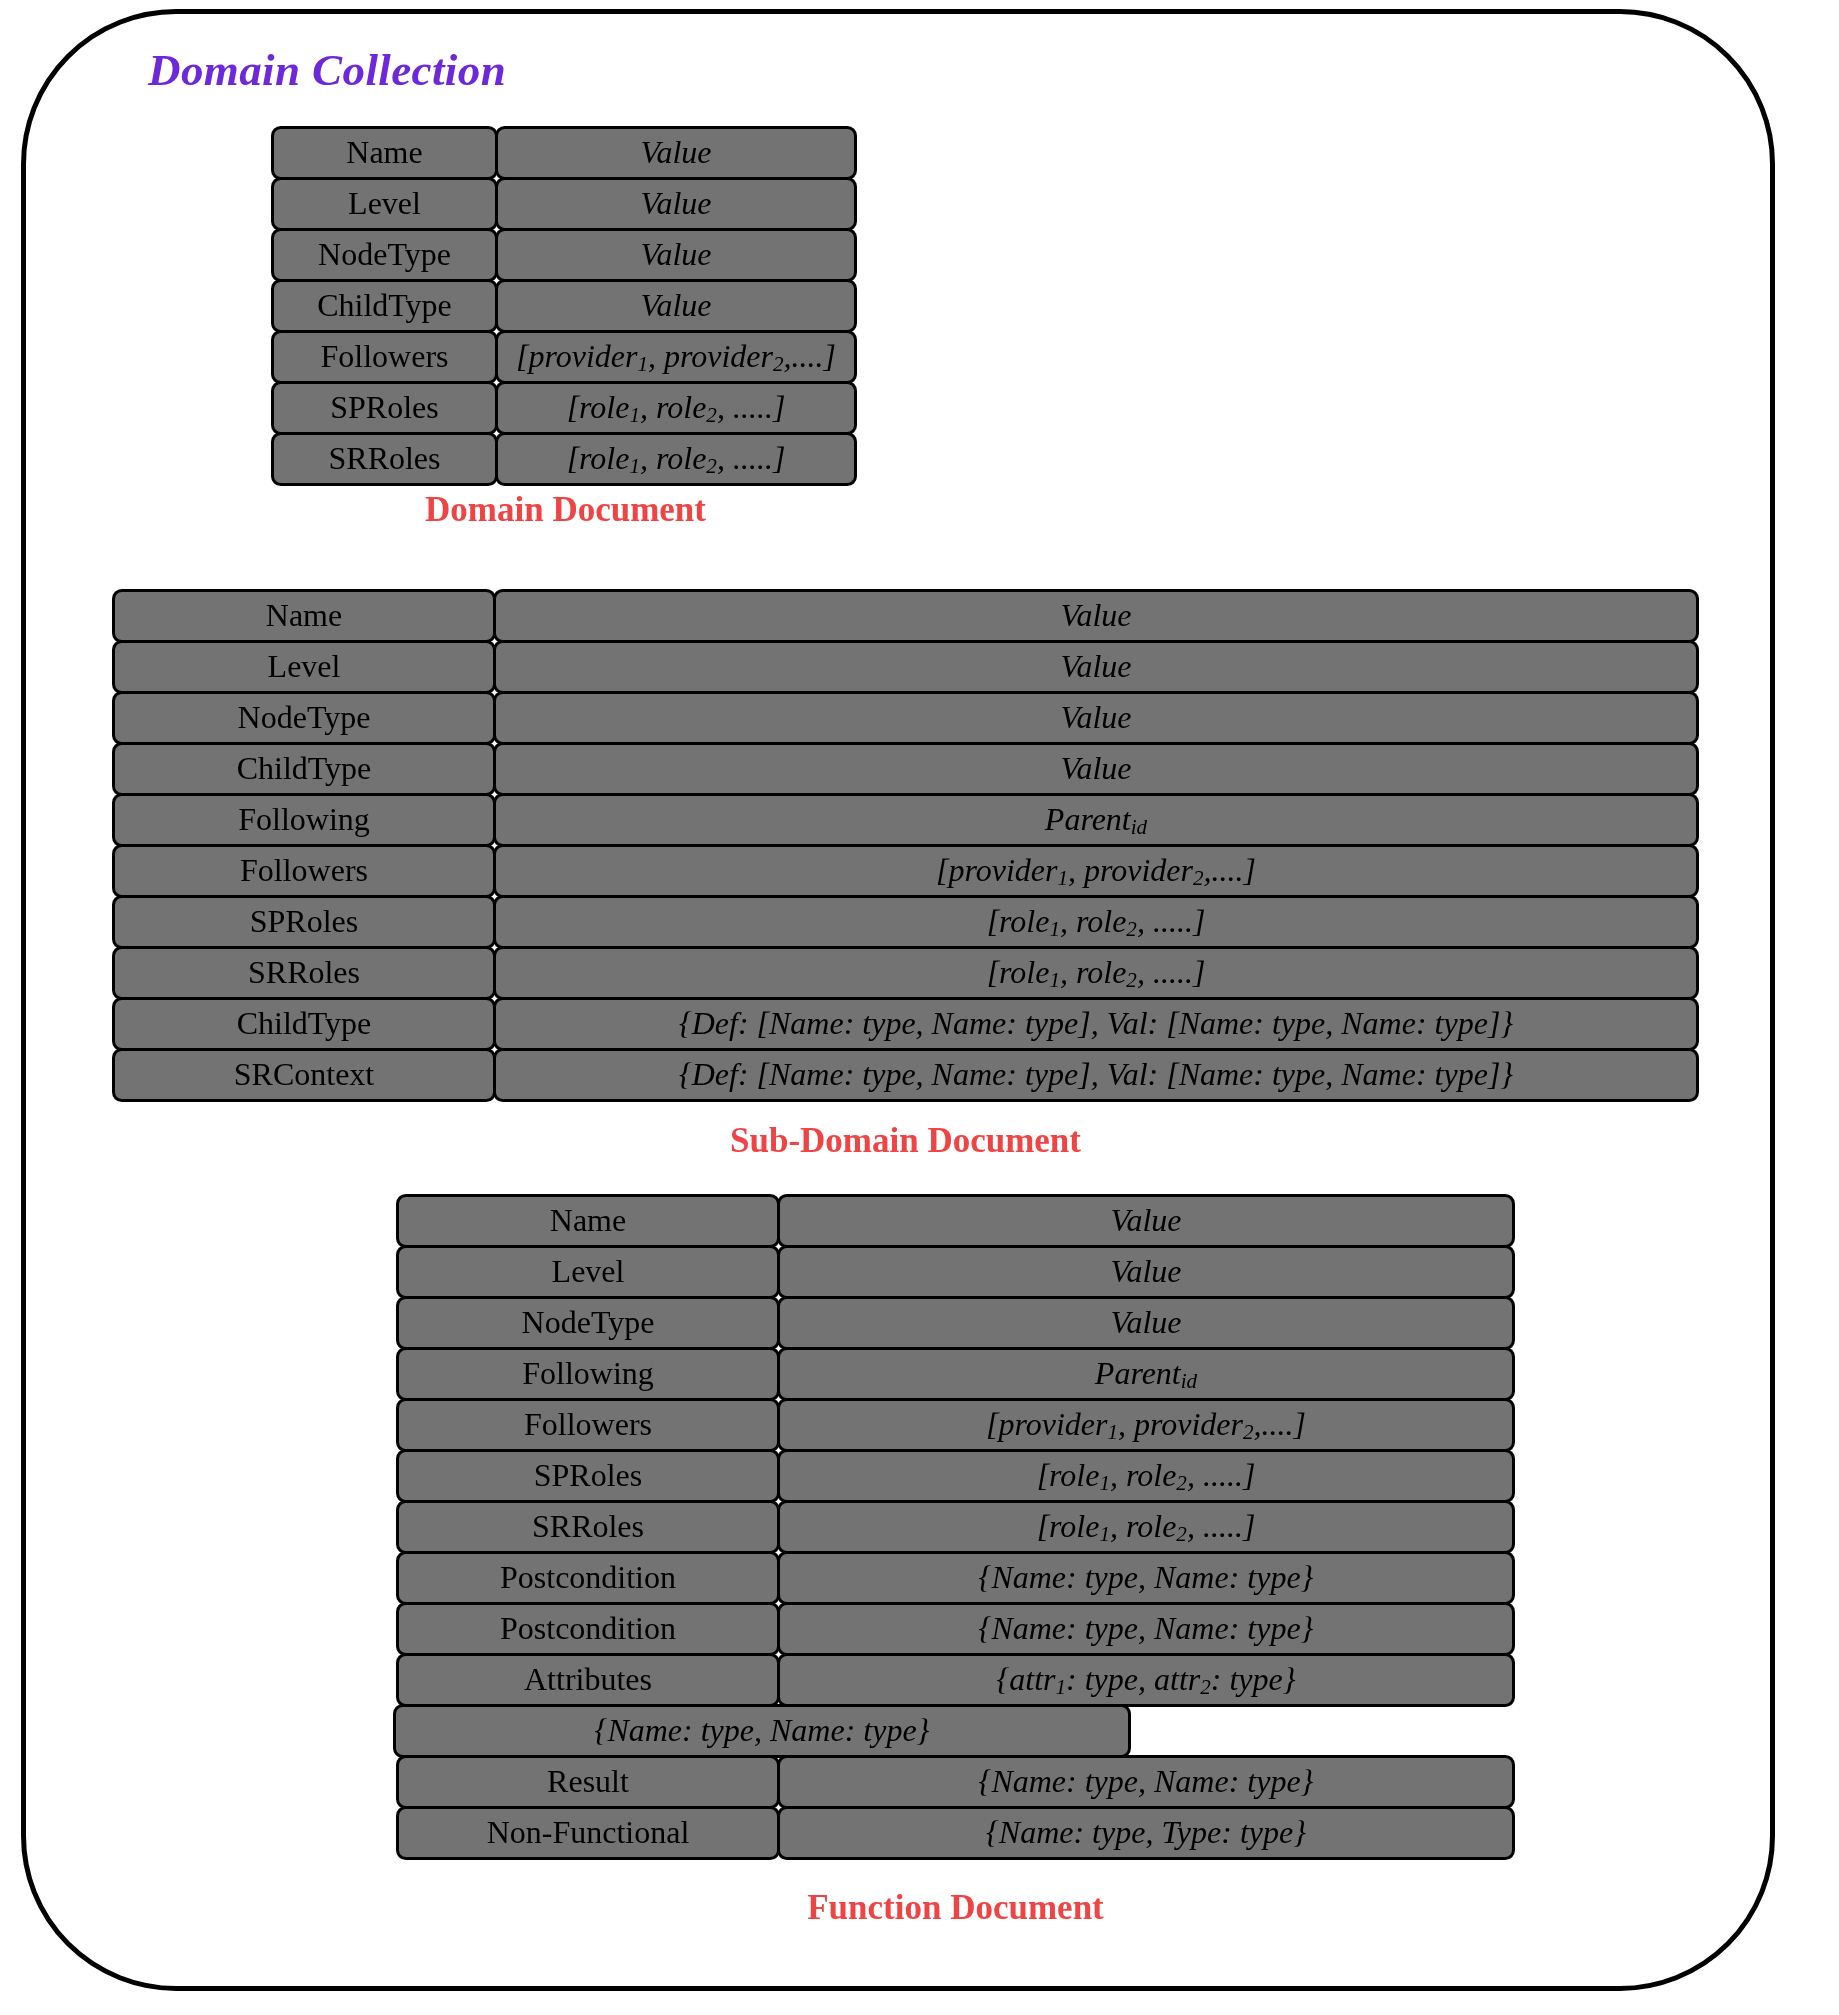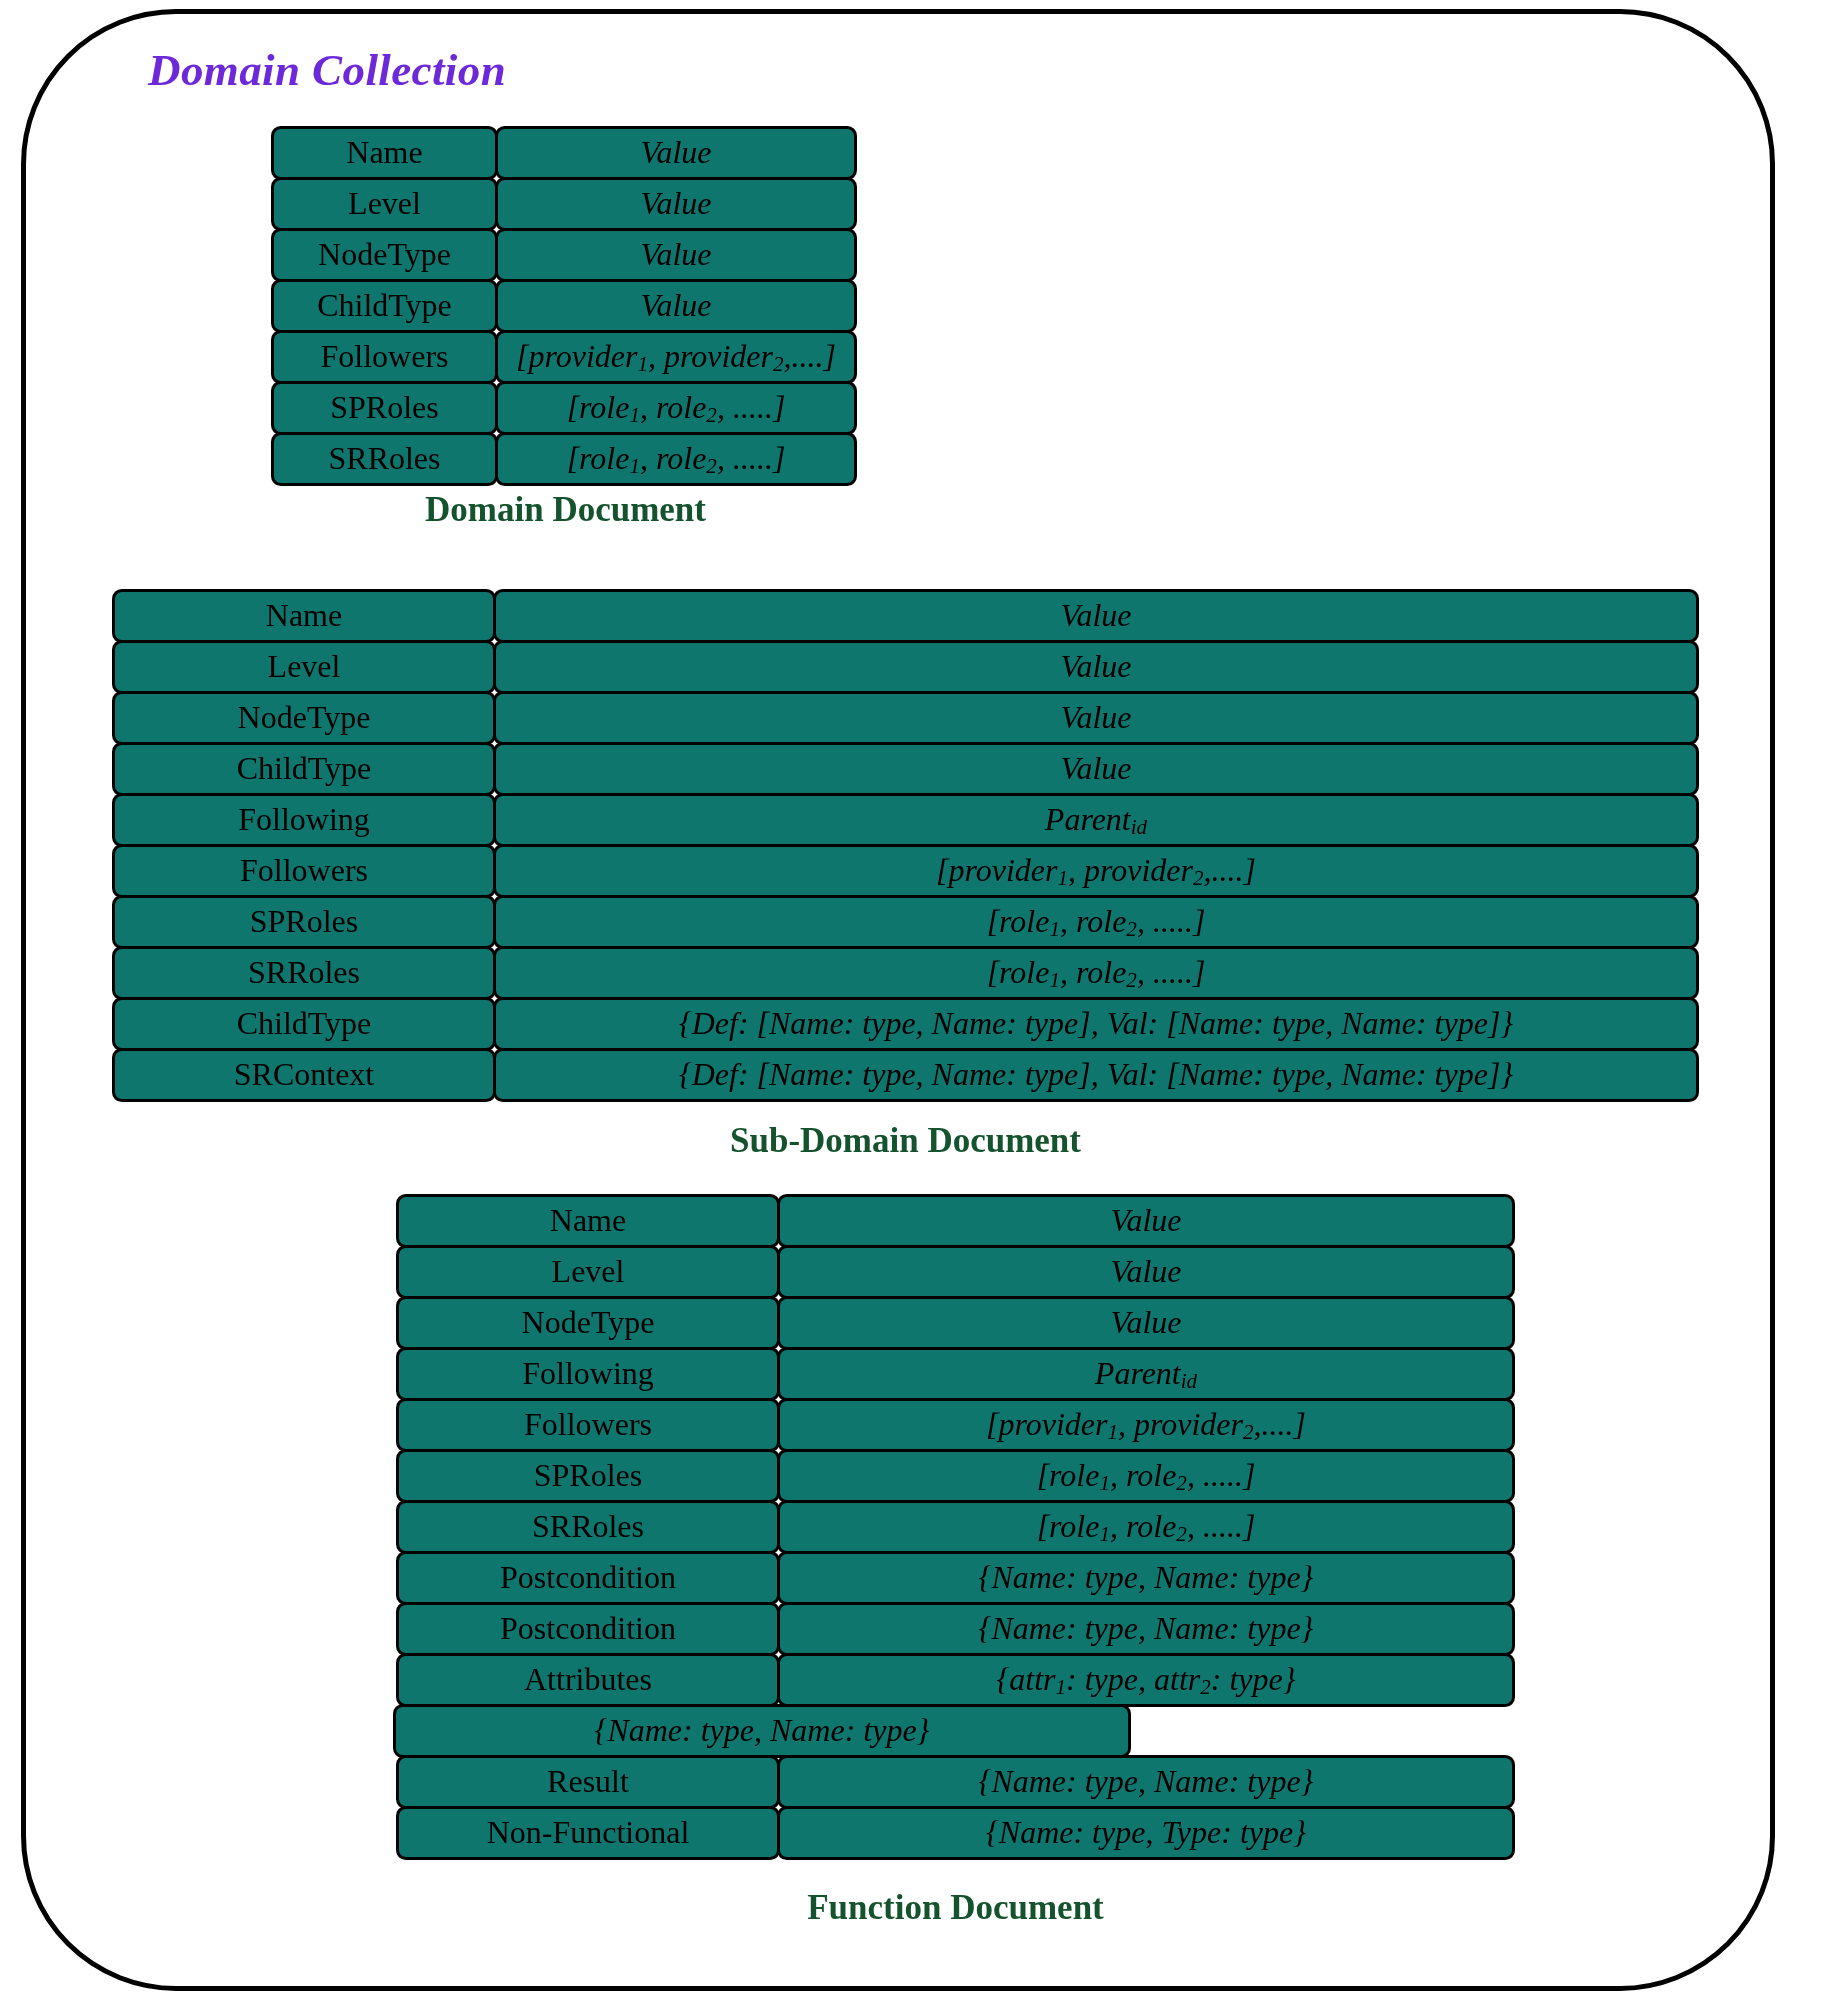--- a/index.html
+++ b/index.html
@@ -51,21 +51,21 @@
     align-items: stretch;
     margin-bottom: -3px;
     position: relative;
   }
   .doc-row:last-child { margin-bottom: 0; }
 
   .cell {
     border: 3.8px solid #000000;
     border-radius: 9.8px;
     box-sizing: border-box;
-    background: #0f766e;
+    background: #737373;
     display: flex;
     align-items: center;
     justify-content: center;
     text-align: center;
     color: #000000;
     line-height: 1.05;
     overflow: hidden;
   }
   .cell-label {
     font-size: 32px;
@@ -87,21 +87,21 @@
     top: 0.32em;
     line-height: 0;
   }
 
   
   .doc-caption {
     position: absolute;
     font-size: 35px;
     font-weight: bold;
     font-style: normal;
-    color: #14532d;
+    color: #ef4444;
     text-align: center;
     white-space: nowrap;
   }
 
   
   #table-domain { left: 271px; top: 126px; }
   #table-domain .doc-row { height: 54px; }
   #table-domain .cell-label { width: 227px; }
   #table-domain .cell-value { width: 362px; }
   #caption-domain { left: 271px; top: 490px; width: 589px; }

